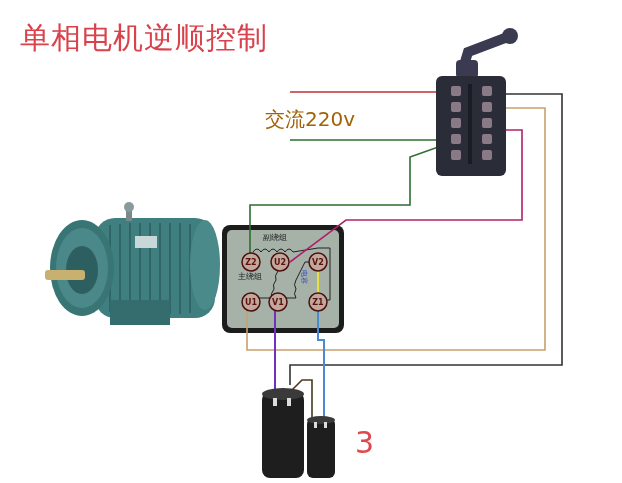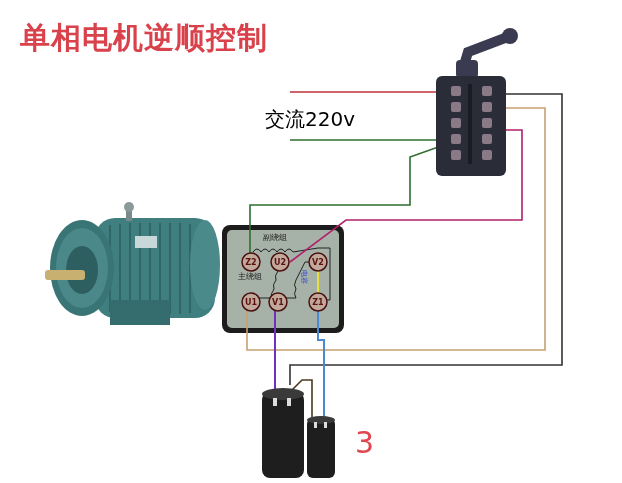--- a/index.html
+++ b/index.html
@@ -1,18 +1,18 @@
 <!DOCTYPE html>
 <html><head>
 <meta charset="utf-8">
 <style>
   html, body { margin: 0; padding: 0; background: #ffffff; }
   body { width: 622px; height: 483px; position: relative; overflow: hidden; font-family: "DejaVu Sans", sans-serif; }
-  .title { position: absolute; left: 20px; top: 18px; font-size: 30px; color: #d9414b; letter-spacing: 1px; font-weight: bold; }
-  .ac-label { position: absolute; left: 265px; top: 106px; font-size: 20px; color: #000000; }
+  .title { position: absolute; left: 20px; top: 18px; font-size: 30px; color: #d9414b; letter-spacing: 1px; font-weight: normal; }
+  .ac-label { position: absolute; left: 265px; top: 106px; font-size: 20px; color: #a16207; }
   .num-label { position: absolute; left: 355px; top: 425px; font-size: 30px; color: #e04850; }
   svg.wiring { position: absolute; left: 0; top: 0; }
   .term-text { font-family: "DejaVu Sans", sans-serif; font-size: 8px; font-weight: bold; fill: #5a1010; }
   .jb-text { font-family: "DejaVu Sans", sans-serif; font-size: 8px; fill: #1a1a1a; }
   .jb-text-blue { font-family: "DejaVu Sans", sans-serif; font-size: 7px; fill: #2f3fd0; }
 </style>
 </head>
 <body>
 
 <div class="title">单相电机逆顺控制</div>

